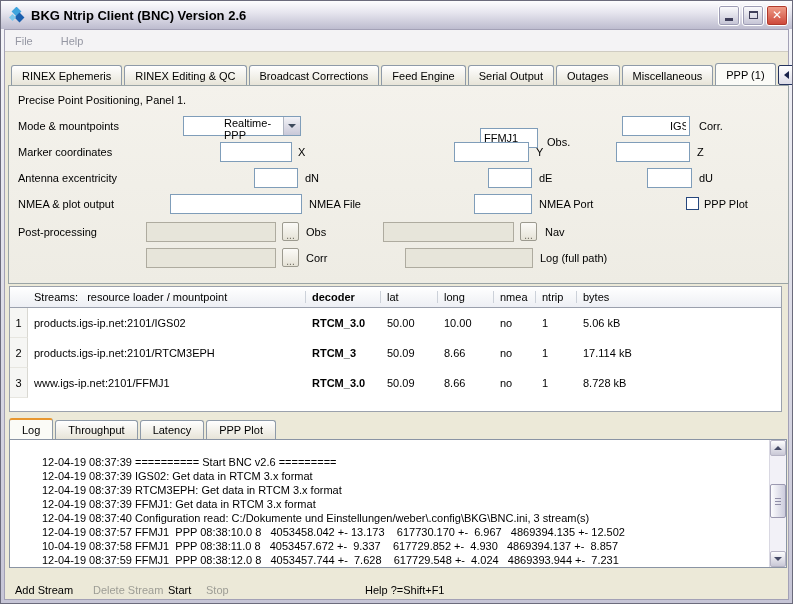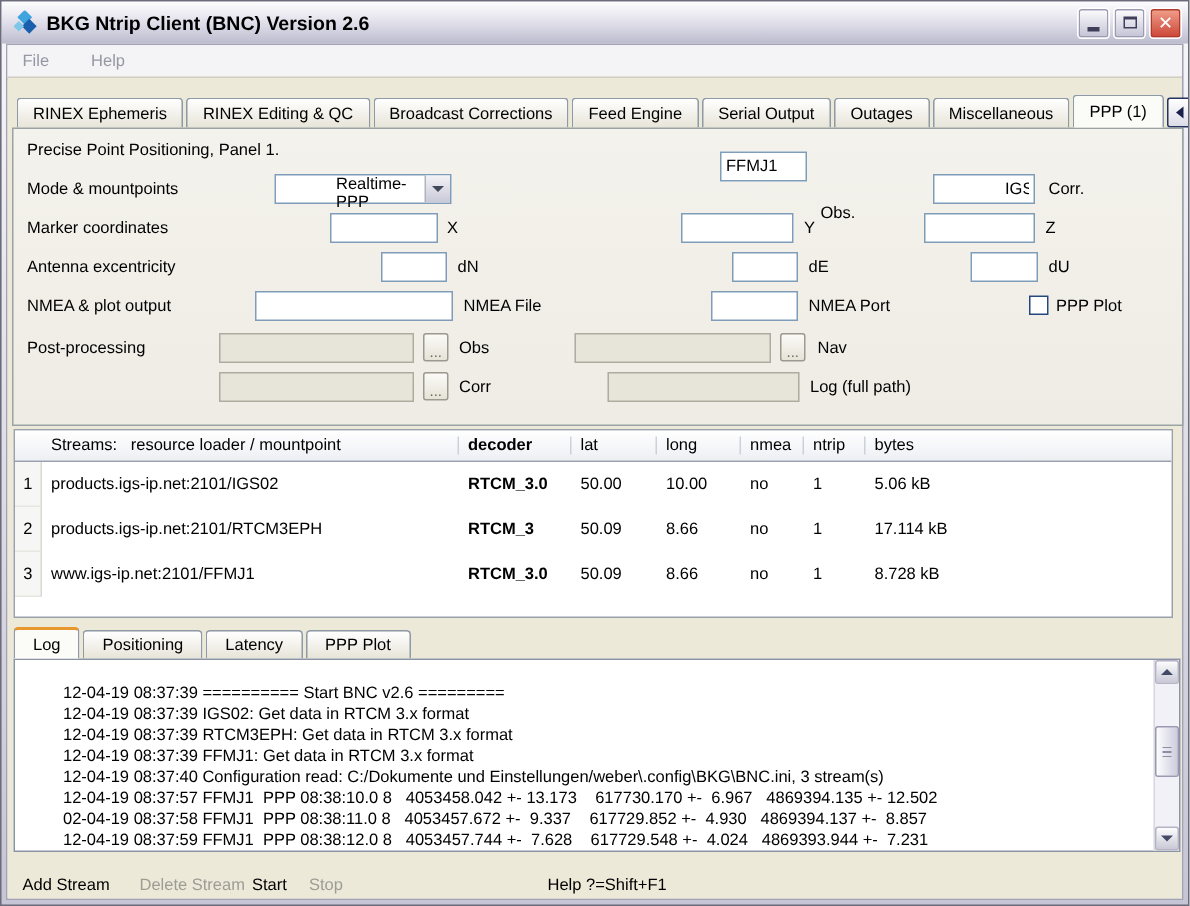--- a/index.html
+++ b/index.html
@@ -156,21 +156,21 @@
       <div class="panel">
         <div class="caption">Precise Point Positioning, Panel 1.</div>
 
         <div class="flabel" style="left:9px;top:30px;">Mode &amp; mountpoints</div>
         <div class="combo" style="left:174px;top:30px;width:118px;">
           <span class="val">Realtime-PPP</span>
           <span class="btn">
               <span class="arr"></span>
             </span>
         </div>
-        <input class="tfield" style="left: 471px; top: 15px; width: 58px;" value="FFMJ1">
+        <input class="tfield" style="left: 471px; top: 42px; width: 58px;" value="FFMJ1">
         <div class="flabel" style="left:538px;top:30px;margin-top:16px;">Obs.</div>
         <input class="tfield" style="left: 613px; top: 30px; width: 68px; padding-left: 47px;" value="IGS02">
         <div class="flabel" style="left:690px;top:30px;">Corr.</div>
 
         <div class="flabel" style="left:9px;top:56px;">Marker coordinates</div>
         <input class="tfield" style="left: 211px; top: 56px; width: 72px;" value="">
         <div class="flabel" style="left:289px;top:56px;">X</div>
         <input class="tfield" style="left: 445px; top: 56px; width: 75px;" value="">
         <div class="flabel" style="left:527px;top:56px;">Y</div>
         <input class="tfield" style="left: 607px; top: 56px; width: 74px;" value="">
@@ -245,34 +245,34 @@
           <div class="td c-lat">50.09</div>
           <div class="td c-long">8.66</div>
           <div class="td c-nmea">no</div>
           <div class="td c-ntrip">1</div>
           <div class="td c-bytes">8.728 kB</div>
         </div>
       </div>
 
       <div class="btabs">
         <div class="btab active">Log</div>
-        <div class="btab">Positioning</div>
+        <div class="btab">Throughput</div>
         <div class="btab">Latency</div>
         <div class="btab">PPP Plot</div>
       </div>
 
       <div class="logarea">
         <div class="logtext">
           <div class="log-line">12-04-19 08:37:39 ========== Start BNC v2.6 =========</div>
           <div class="log-line">12-04-19 08:37:39 IGS02: Get data in RTCM 3.x format</div>
           <div class="log-line">12-04-19 08:37:39 RTCM3EPH: Get data in RTCM 3.x format</div>
           <div class="log-line">12-04-19 08:37:39 FFMJ1: Get data in RTCM 3.x format</div>
           <div class="log-line">12-04-19 08:37:40 Configuration read: C:/Dokumente und Einstellungen/weber\.config\BKG\BNC.ini, 3 stream(s)</div>
           <div class="log-line">12-04-19 08:37:57 FFMJ1  PPP 08:38:10.0 8   4053458.042 +- 13.173    617730.170 +-  6.967   4869394.135 +- 12.502</div>
-          <div class="log-line">02-04-19 08:37:58 FFMJ1  PPP 08:38:11.0 8   4053457.672 +-  9.337    617729.852 +-  4.930   4869394.137 +-  8.857</div>
+          <div class="log-line">10-04-19 08:37:58 FFMJ1  PPP 08:38:11.0 8   4053457.672 +-  9.337    617729.852 +-  4.930   4869394.137 +-  8.857</div>
           <div class="log-line">12-04-19 08:37:59 FFMJ1  PPP 08:38:12.0 8   4053457.744 +-  7.628    617729.548 +-  4.024   4869393.944 +-  7.231</div>
         </div>
         <div class="vscroll">
           <div class="sbtn up">
               <div class="arr-up"></div>
             </div>
           <div class="sthumb"></div>
           <div class="sbtn down">
               <div class="arr-dn"></div>
             </div>

